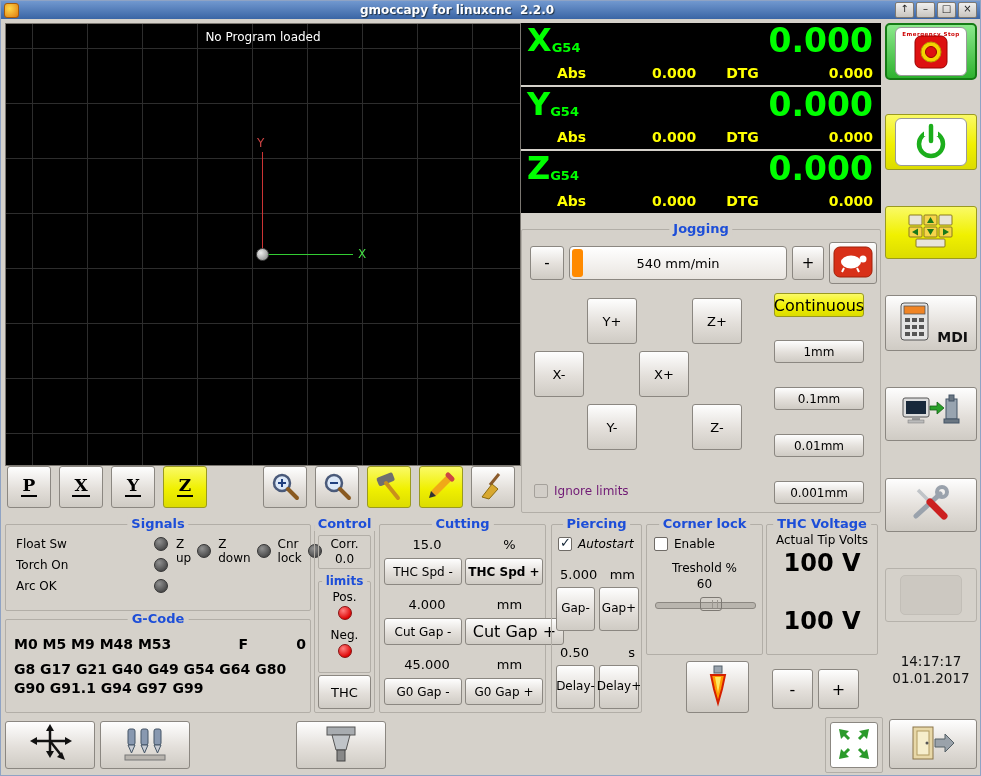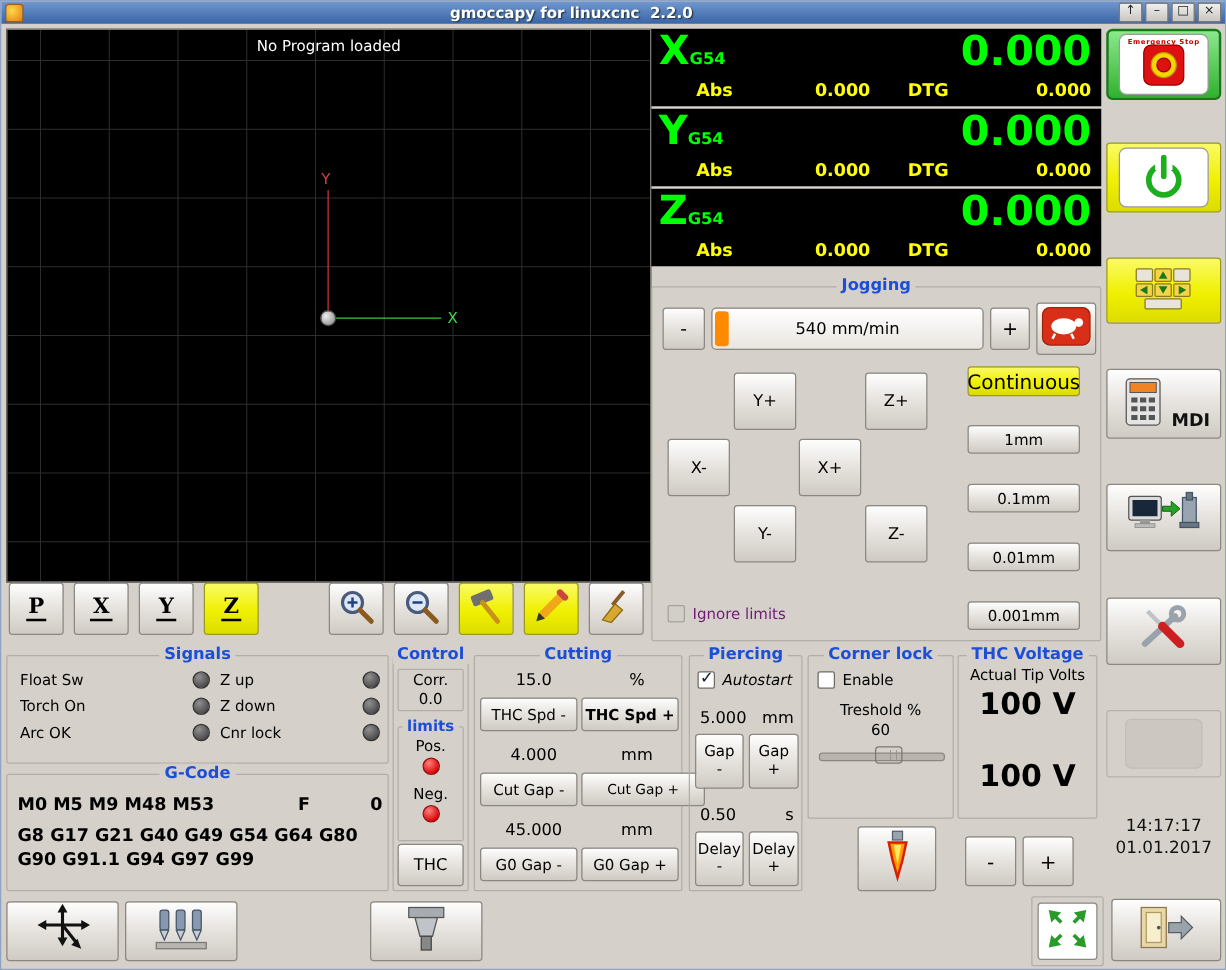--- a/index.html
+++ b/index.html
@@ -8,21 +8,21 @@
   .r{position:absolute;}
   
   .titlebar{position:absolute;left:0;top:0;width:100%;height:18px;background:linear-gradient(#7198cf,#3a65a5);display:flex;align-items:center;padding:0 3px;box-sizing:border-box;}
   .win-icon{width:13px;height:13px;border-radius:3px;background:radial-gradient(circle at 35% 35%,#ffd84a,#e07c10);border:1px solid #a85a08;flex:none;}
   .title{flex:1;text-align:center;color:#fff;font-weight:bold;font-size:12px;text-shadow:1px 1px 1px #234;white-space:pre;}
   .win-controls{display:flex;gap:2px;flex:none;}
   .wbtn{width:17px;height:14px;background:linear-gradient(#efefef,#c9c5bf);border:1px solid #7d7973;border-radius:2px;font-size:10px;line-height:12px;text-align:center;color:#222;}
   
   .btn{position:absolute;display:flex;align-items:center;justify-content:center;background:linear-gradient(#fefefe,#e3dfda 55%,#cfcbc4);border:1px solid #8b8781;border-radius:3px;font-size:13px;color:#000;box-sizing:border-box;}
   .btn.yellow{background:linear-gradient(#fafa66,#f0f000 55%,#dcdc00);border-color:#9a9a20;}
-  .btn.col{flex-direction:column;line-height:1.15;font-size:12px;}
+  .btn.col{line-height:1.15;font-size:12px;}
   .btn.disabled{background:#d5d1ca;border-color:#b6b2ab;}
   
   .frame{position:absolute;border:1px solid #b2aea7;border-radius:2px;box-sizing:border-box;}
   .flabel{position:absolute;top:-9px;left:50%;transform:translateX(-50%);background:#d5d1ca;padding:0 4px;font-weight:bold;font-size:13px;white-space:nowrap;color:#1d4ed8;}
   .flabel.small{font-size:12px;top:-8px;}
   
   .led{width:14px;height:14px;border-radius:50%;background:radial-gradient(circle at 35% 30%,#909090,#4b4b4b 75%);border:1px solid #333;flex:none;box-sizing:border-box;}
   .led.red{background:radial-gradient(circle at 35% 30%,#ff8080,#dd0000 75%);border-color:#881010;}
   .cb{width:14px;height:14px;background:#fff;border:1px solid #6f6b66;border-radius:2px;position:relative;flex:none;box-sizing:border-box;}
   .cb.checked::after{content:"✓";position:absolute;left:1px;top:-3px;font-size:13px;font-weight:bold;color:#123;}
@@ -214,21 +214,21 @@
         </div>
       <div class="sbs">
           <span style="flex:1;">Torch On</span>
           <span class="led"></span>
         </div>
       <div class="sbs">
           <span style="flex:1;">Arc OK</span>
           <span class="led"></span>
         </div>
     </div>
-    <div class="r" style="left:170px;top:12px;width:128px;display:flex;flex-direction:column;gap:7px;">
+    <div class="r" style="left:170px;top:12px;width:128px;display:flex;flex-direction:row;gap:7px;">
       <div class="sbs">
           <span style="flex:1;">Z up</span>
           <span class="led"></span>
         </div>
       <div class="sbs">
           <span style="flex:1;">Z down</span>
           <span class="led"></span>
         </div>
       <div class="sbs">
           <span style="flex:1;">Cnr lock</span>
@@ -269,21 +269,21 @@
         <span class="v">15.0</span>
         <span class="u">%</span>
       </div>
     <div class="btn" style="left:4px;top:33px;width:78px;height:27px;font-size:12px;">THC Spd -</div>
     <div class="btn" style="left:85px;top:33px;width:78px;height:27px;font-size:12px;font-weight:bold;">THC Spd +</div>
     <div class="cutval" style="top:72px;">
         <span class="v">4.000</span>
         <span class="u">mm</span>
       </div>
     <div class="btn" style="left:4px;top:93px;width:78px;height:27px;font-size:12px;">Cut Gap -</div>
-    <div class="btn" style="left:85px;top:93px;width:99px;height:27px;font-size:11px;">Cut Gap +</div>
+    <div class="btn" style="left:85px;top:93px;width:99px;height:27px;font-size:16px;">Cut Gap +</div>
     <div class="cutval" style="top:132px;">
         <span class="v">45.000</span>
         <span class="u">mm</span>
       </div>
     <div class="btn" style="left:4px;top:153px;width:78px;height:27px;font-size:12px;">G0 Gap -</div>
     <div class="btn" style="left:85px;top:153px;width:78px;height:27px;font-size:12px;">G0 Gap +</div>
   </div>
 
   <div class="frame" style="left:550px;top:523px;width:91px;height:189px;">
     <div class="flabel">Piercing</div>

